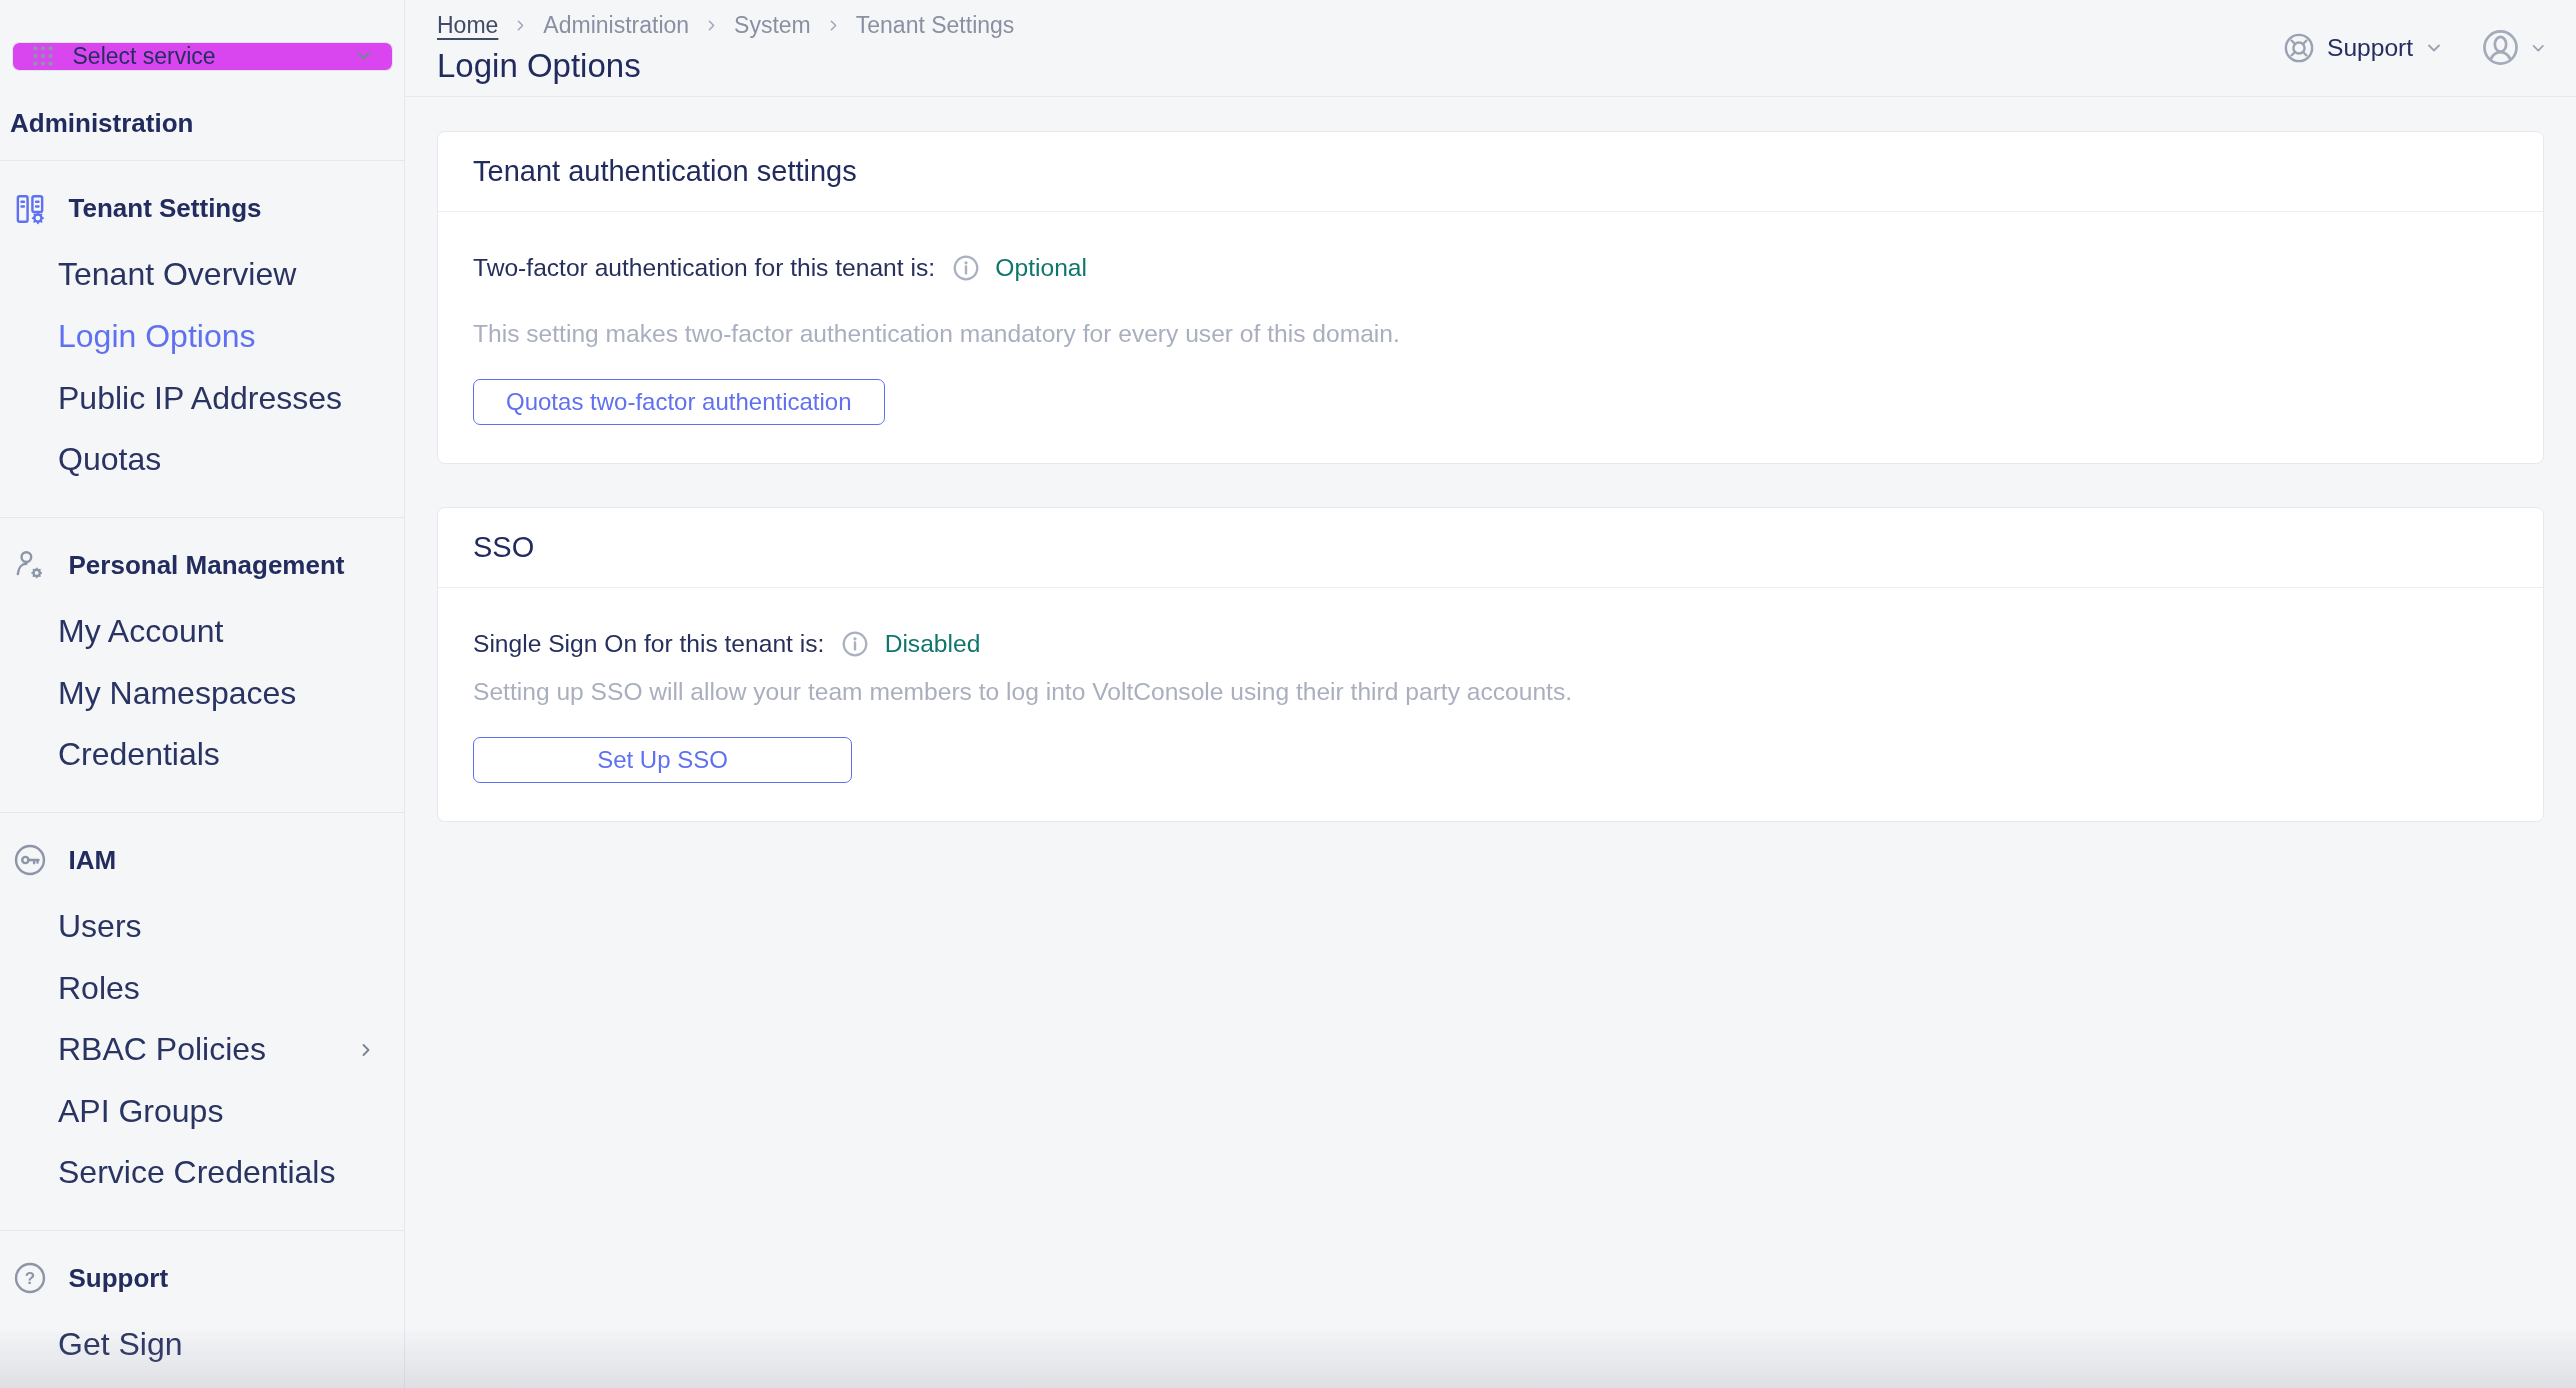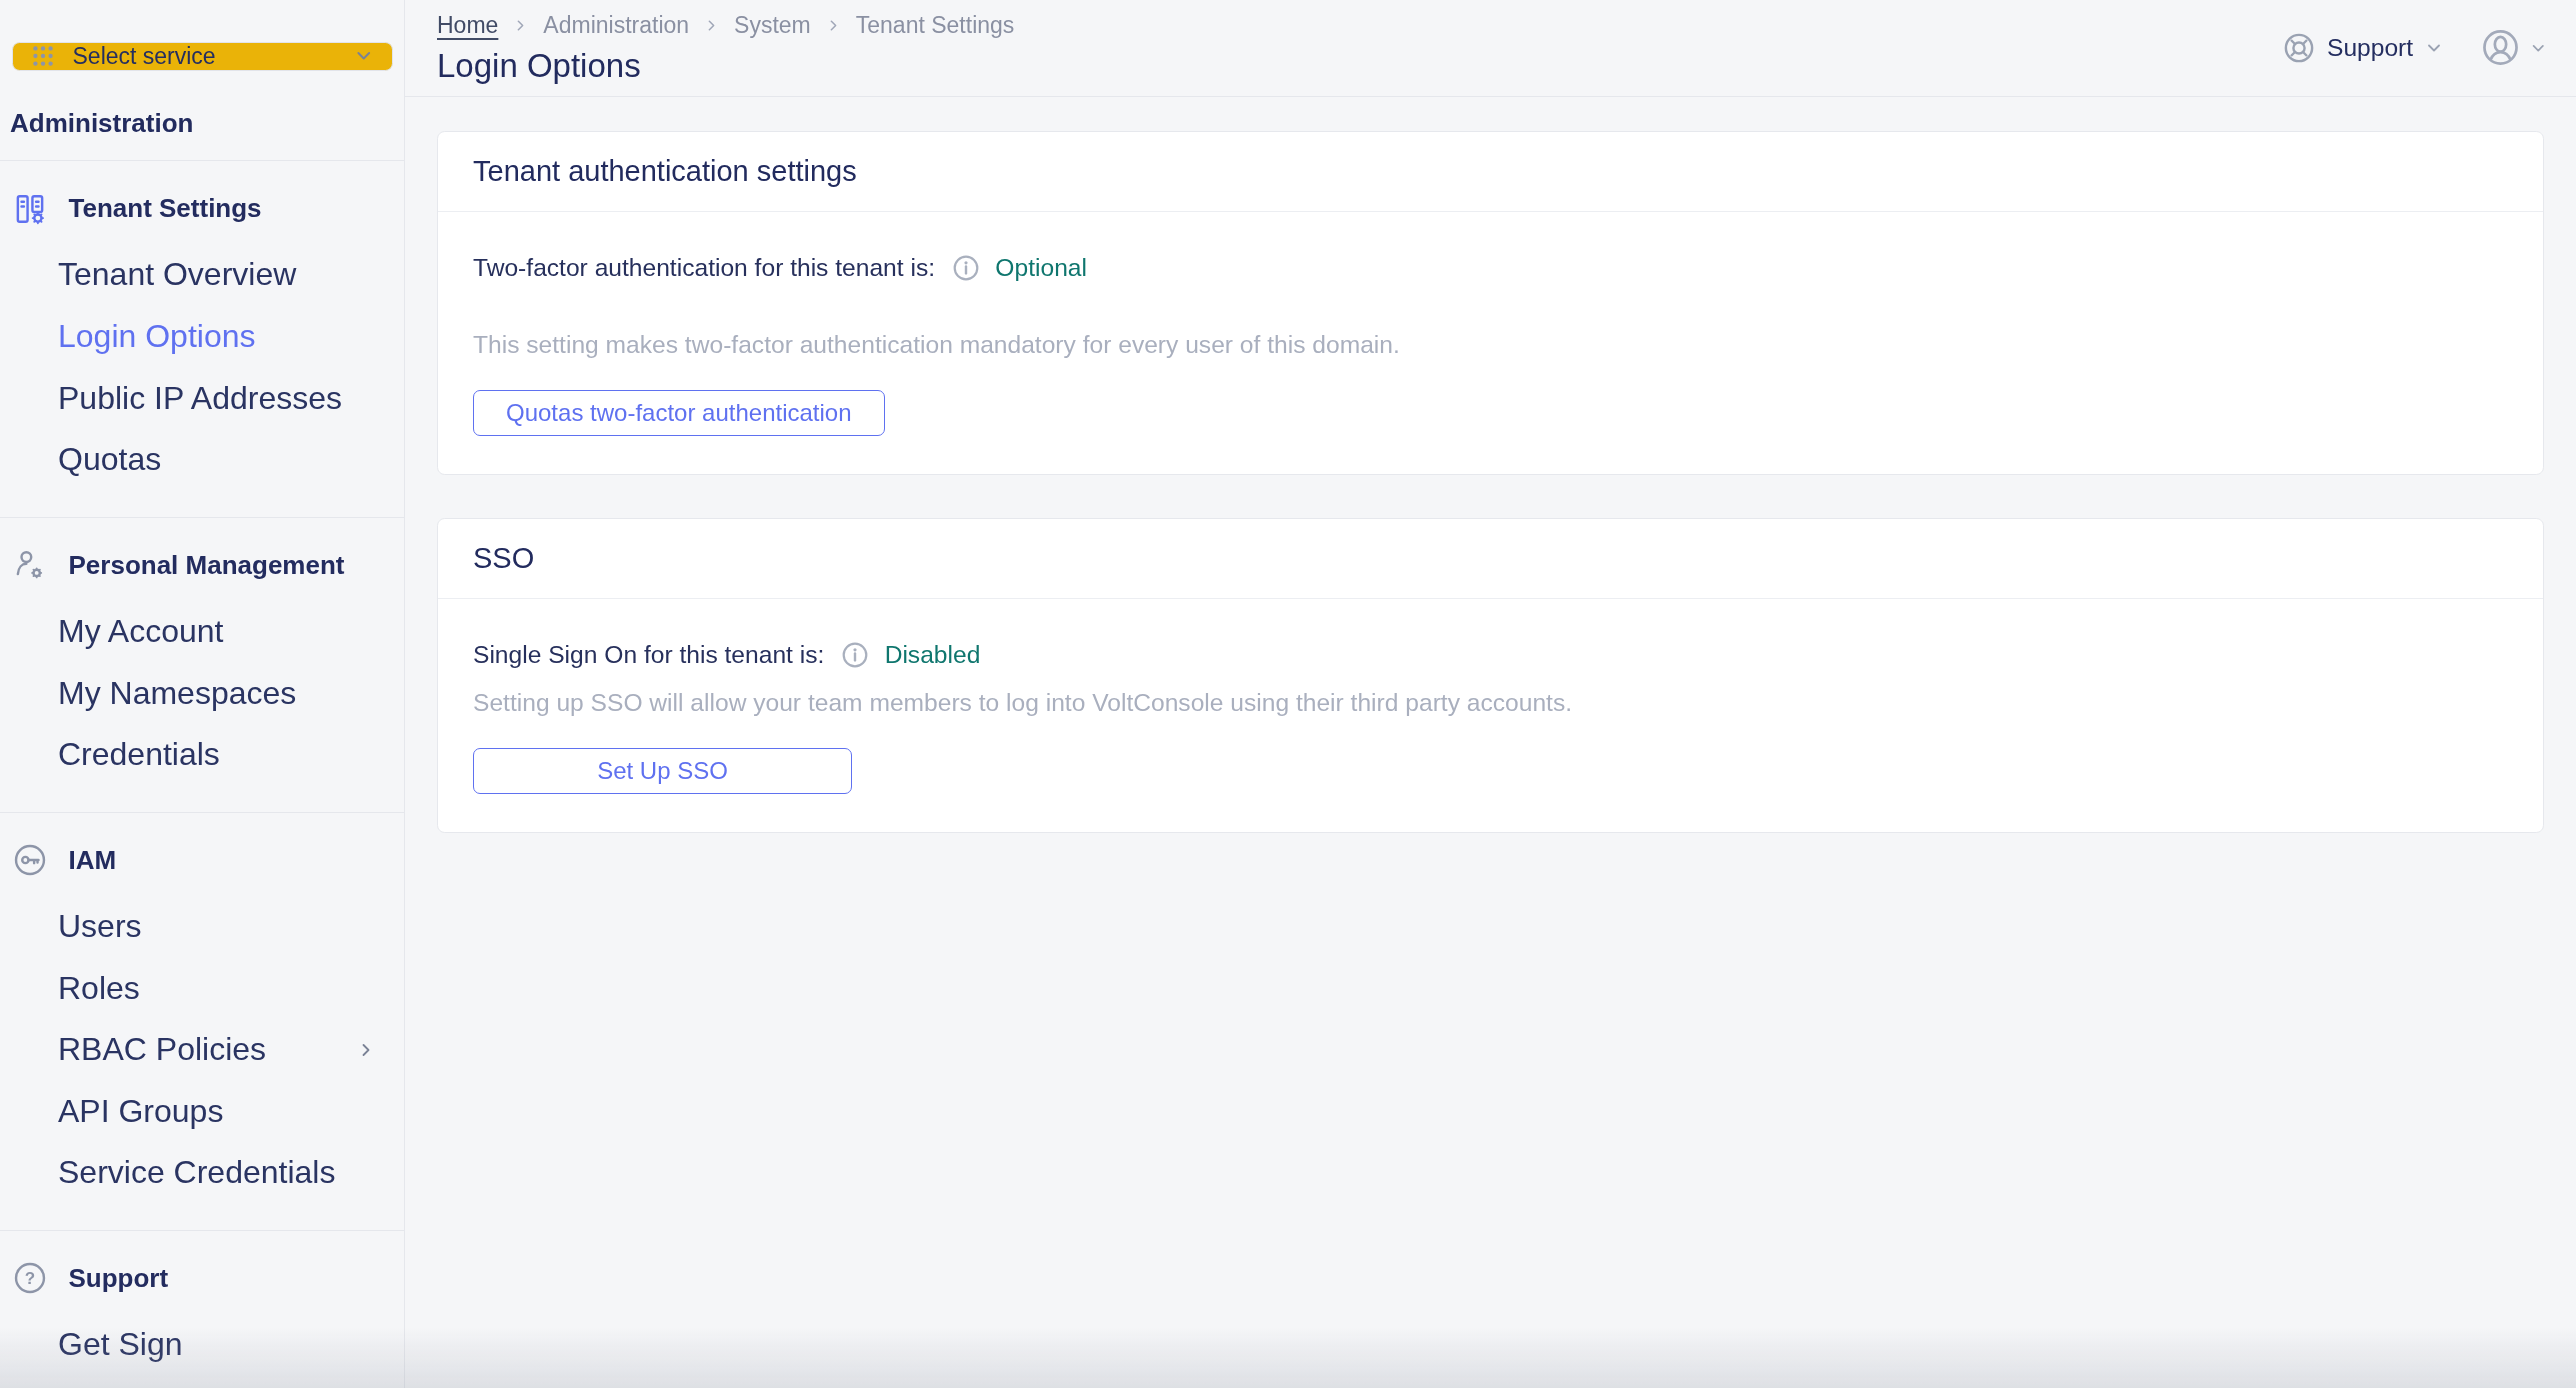--- a/index.html
+++ b/index.html
@@ -15,21 +15,21 @@
   
   .sidebar {
     width: 405px; flex: 0 0 405px;
     border-right: 1.5px solid #E5E7EC;
     background: #F5F6F8;
     display: flex; flex-direction: column;
   }
   .logo { margin: 18.5px 0 0 28px; width: 74px; height: 74px; cursor: pointer; }
   .service-selector {
     margin: 23px 11.5px 0 11.5px; height: 46px;
-    background: #eab308; border: 1.5px solid #E2E4EA; border-radius: 7.7px;
+    background: #d946ef; border: 1.5px solid #E2E4EA; border-radius: 7.7px;
     display: flex; align-items: center; gap: 17px; padding: 0 17px;
     cursor: pointer;
   }
   .service-selector .sel-label { flex: 1; font-size: 23px; color: #242E60; }
   .sidebar-heading {
     margin: 37px 0 21.5px 10px;
     font-size: 26px; font-weight: 700; color: #222B5E;
   }
   .nav-sections { border-bottom: 1.5px solid #E5E7EC; }
   .nav-section { border-top: 1.5px solid #E5E7EC; padding: 23px 0 26px; }
@@ -70,21 +70,21 @@
     height: 80px; display: flex; align-items: center;
     padding: 0 35px; border-bottom: 1.5px solid #ECEEF2;
     font-size: 29px; font-weight: 500; color: #222B5E;
   }
   .card-body { padding: 42px 35px 38px; }
   .status-row { display: flex; align-items: center; font-size: 24.6px; font-weight: 500; color: #27305C; }
   .status-label { margin-right: 12.3px; }
   .info-icon { margin: 0 4.6px; cursor: pointer; display: inline-flex; }
   .status-value { font-weight: 400; margin-left: 10.8px; color: #0f766e; }
   .desc { font-size: 24.6px; color: #A9AFBE; margin-bottom: 31px; }
-  .gap-lg .status-row { margin-bottom: 49px; align-items: center; }
+  .gap-lg .status-row { margin-bottom: 38px; align-items: center; }
   .gap-sm .status-row { margin-bottom: 20px; }
   .btn-outline {
     height: 46px; min-width: 379px; padding: 0 32px;
     border: 1.5px solid #5F71F0; border-radius: 7px;
     background: #FFFFFF; color: #5F71F0;
     font-size: 24px; font-family: inherit; cursor: pointer;
   }
   .bottom-fade {
     position: fixed; left: 0; right: 0; bottom: 0; height: 62px;
     background: linear-gradient(to bottom, rgba(140,146,160,0), rgba(140,146,160,0.22));

